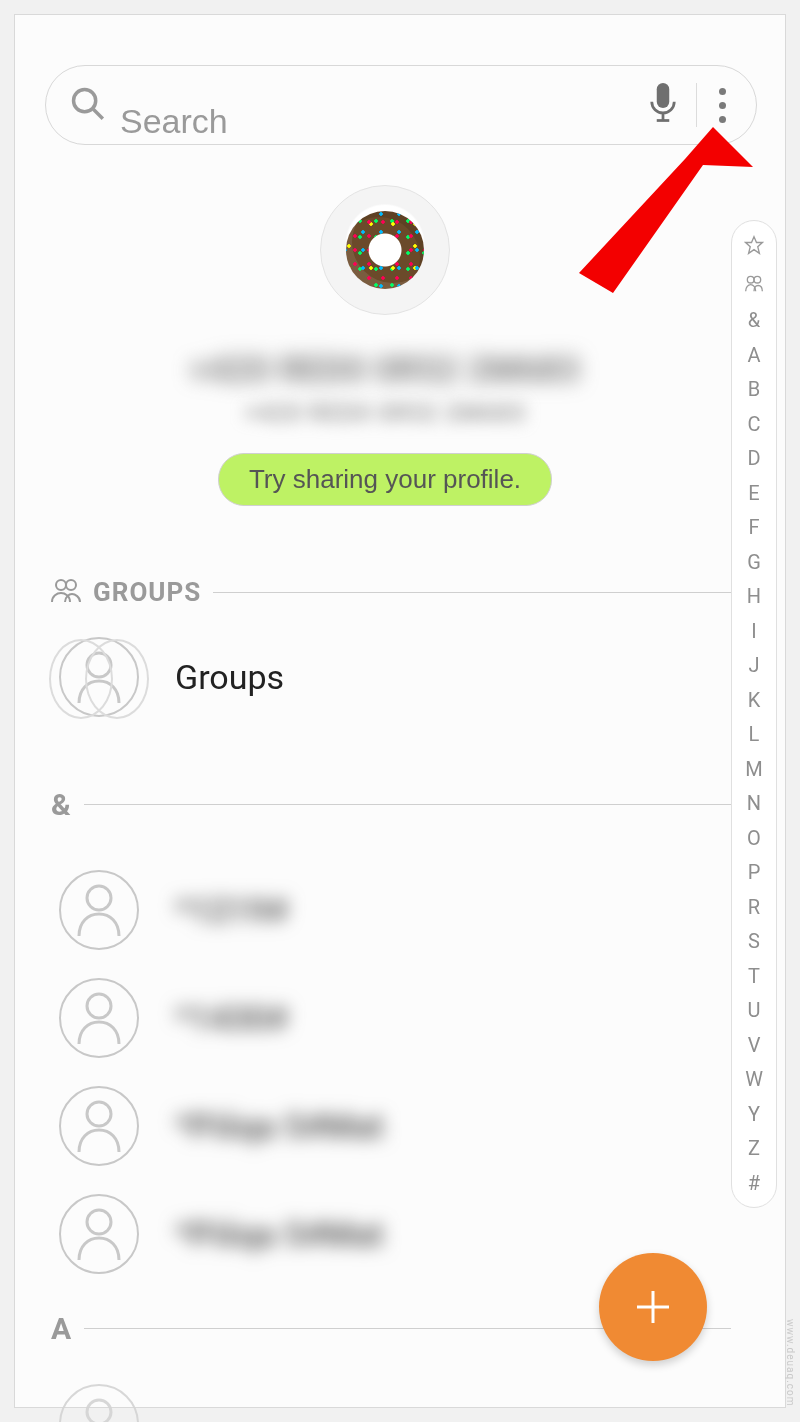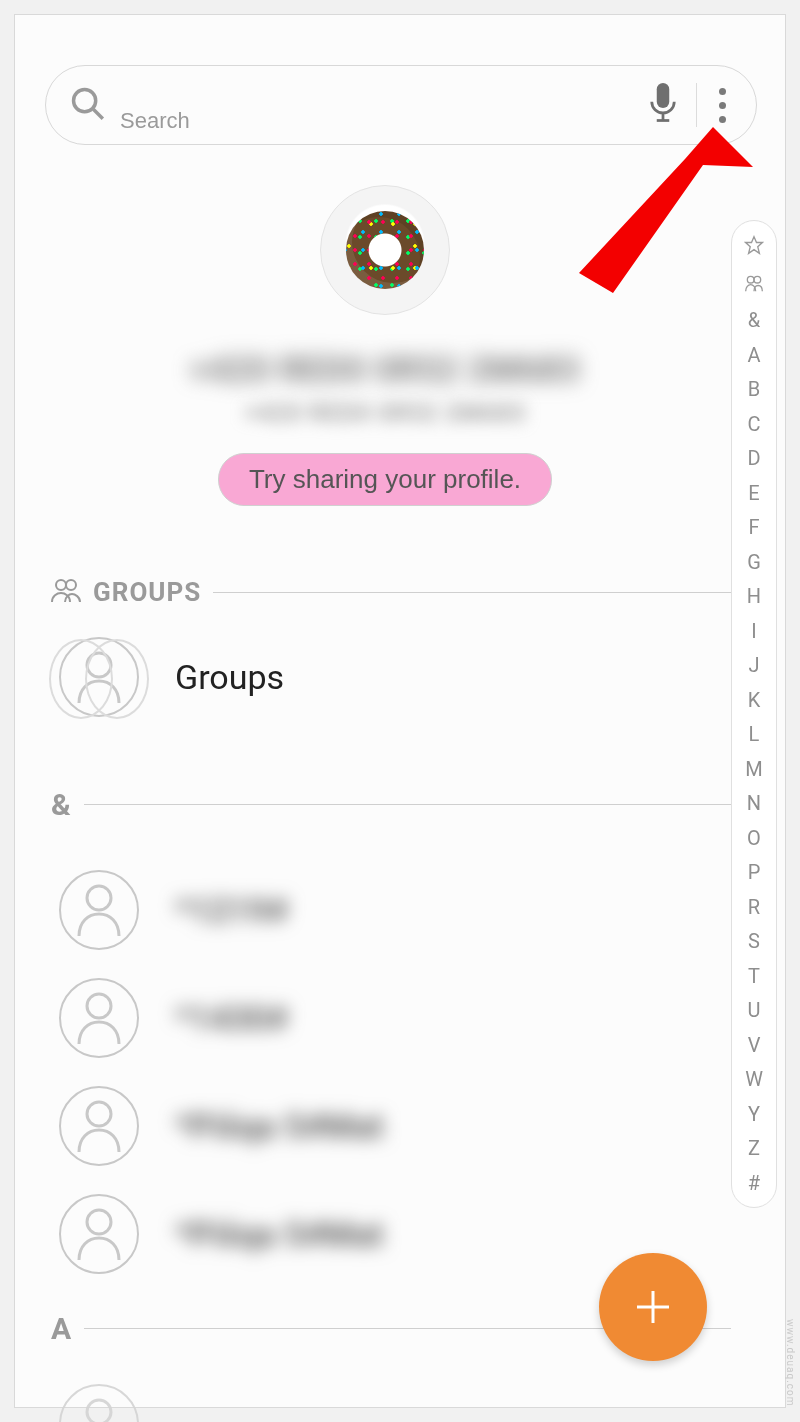--- a/index.html
+++ b/index.html
@@ -29,21 +29,21 @@
     background: #fcfcfc;
     display: flex;
     align-items: center;
     padding: 0 22px;
   }
   .search-icon svg { width: 38px; height: 38px; }
   .search-input {
     flex: 1;
     border: none;
     background: transparent;
-    font-size: 22px;
+    font-size: 34px;
     color: #0c4a6e;
     margin-left: 14px;
     outline: none;
     margin-top: 32px;
   }
   .search-input::placeholder { color: #9a9a9a; }
   .mic-icon svg { width: 30px; height: 40px; }
   .mic-icon { margin-right: 18px; }
   .vdiv {
     width: 1px; height: 44px;
@@ -109,21 +109,21 @@
     letter-spacing: 1px;
   }
   .blur-line.small { font-size: 24px; margin-top: 10px; color:#8a8a8a; filter: blur(8px); }
 
   .share-btn {
     display: inline-block;
     margin-top: 26px;
     padding: 10px 30px;
     font-size: 26px;
     color: #555;
-    background: #f9a8d4;
+    background: #bef264;
     border: 1px solid #d0d0d0;
     border-radius: 26px;
     cursor: pointer;
   }
 
   
   .section {
     position: absolute;
     left: 36px;
     width: 680px;

